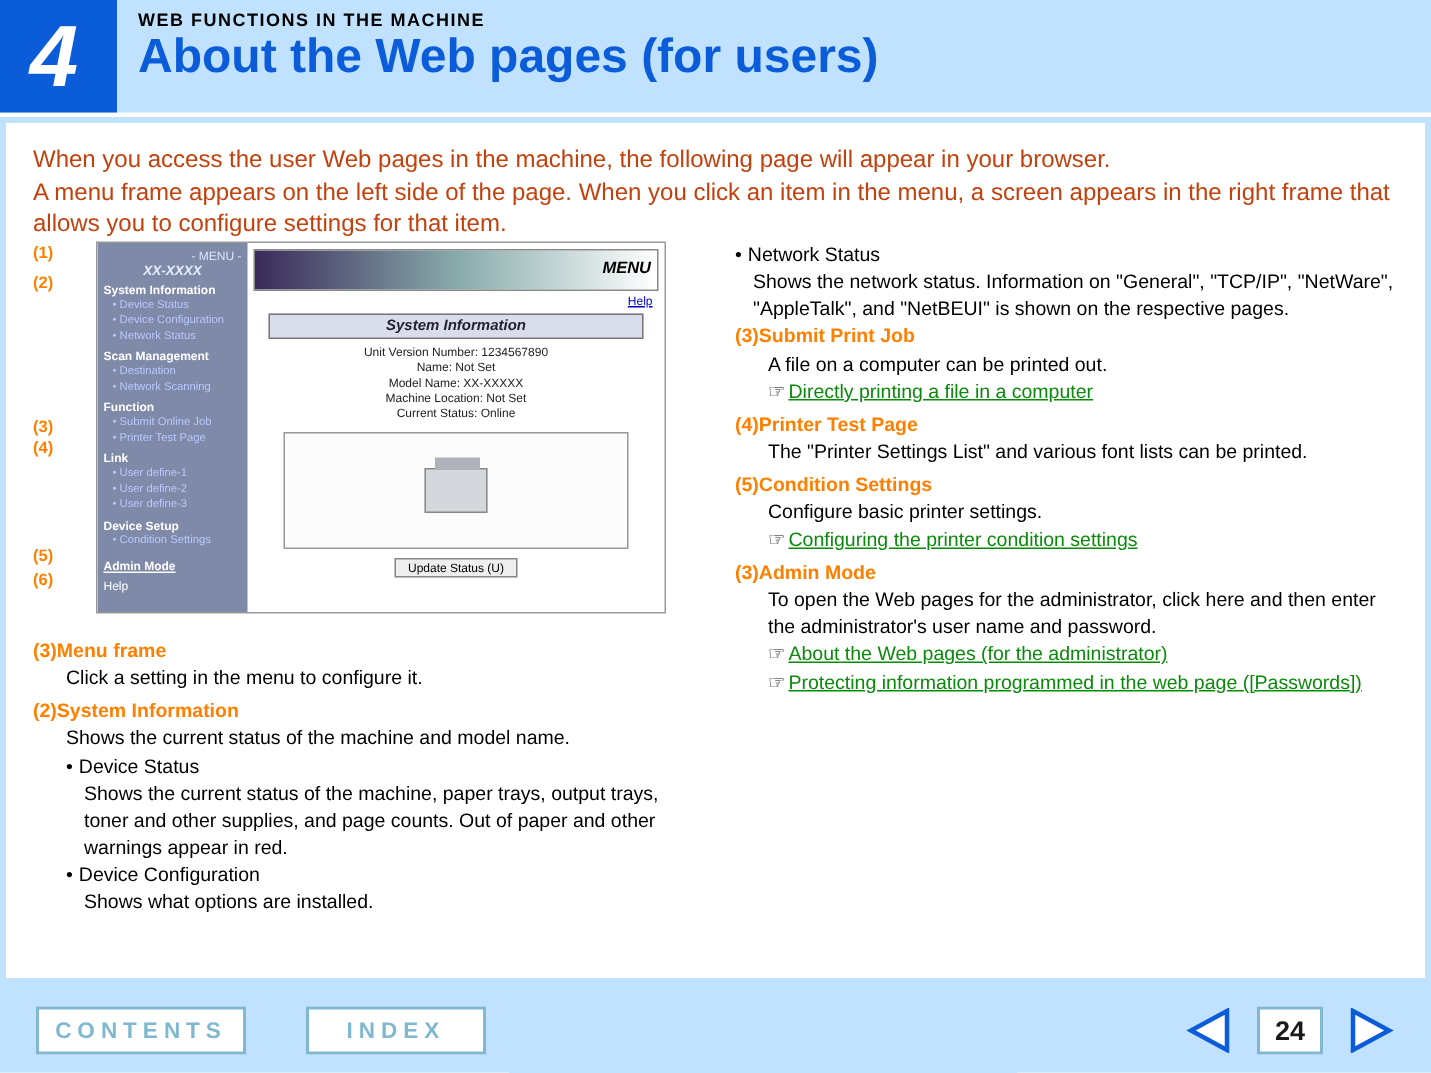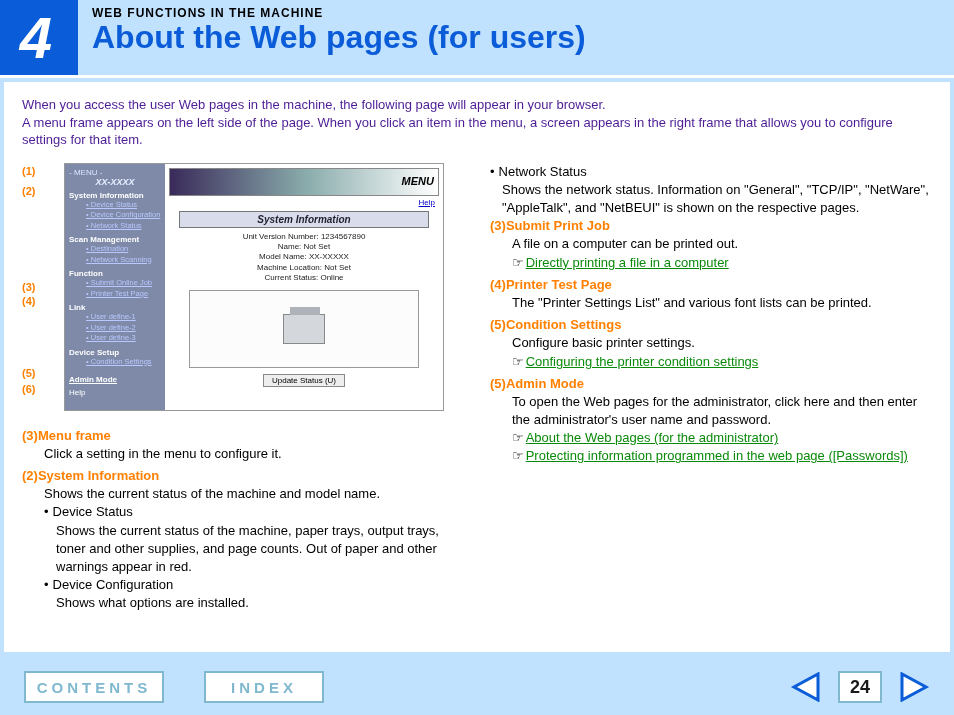--- a/index.html
+++ b/index.html
@@ -6,35 +6,35 @@
   html, body { margin: 0; padding: 0; font-family: Arial, Helvetica, sans-serif; }
   body { width: 954px; height: 715px; background: #c1e2ff; overflow: hidden; position: relative; }
 
   .header { display: flex; align-items: stretch; height: 78px; background: #c1e2ff; border-bottom: 3px solid #fff; }
   .chapter-num { width: 78px; background: #0b5cd8; color: #fff; font-size: 58px; font-weight: bold; font-style: italic; display: flex; align-items: center; justify-content: center; padding-right:6px; }
   .header-text { padding: 6px 10px 2px 14px; }
   .section-label { font-size: 12px; font-weight: bold; letter-spacing: 1px; color: #000; margin-bottom: 0px; }
   .page-title { font-size: 32px; font-weight: bold; color: #0b5cd8; line-height: 1.1; }
 
   .content { background: #fff; margin: 4px 4px 0 4px; padding: 14px 18px 8px 18px; height: 570px; position: relative; }
-  .intro { font-size: 13px; line-height: 1.35; color: #4c1d95; margin-bottom: 14px; }
+  .intro { font-size: 16px; line-height: 1.35; color: #c2410c; }
 
   .body-flex { display: flex; gap: 28px; }
   .col-left { flex: 0 0 440px; }
   .col-right { flex: 1; }
 
   .shot-wrap { position: relative; padding-left: 42px; margin-bottom: 16px; }
   .callout { position: absolute; left: 0; font-size: 11px; font-weight: bold; color: #ff8000; }
 
   .screenshot { width: 380px; height: 248px; border: 1px solid #999; display: flex; font-size: 9px; background:#fff; overflow:hidden; }
   .ss-menu { width: 100px; background: #7e8aa8; color: #cfd7ec; padding: 4px 4px; font-size: 8px; }
-  .ss-menu .menu-title { text-align: left; color:#dbe3ff; font-size:8px; }
+  .ss-menu .menu-title { text-align: right; color:#dbe3ff; font-size:8px; }
   .ss-menu .model { text-align:center; font-weight:bold; font-style:italic; color:#e6eeff; font-size:9px; margin-bottom:1px; }
   .ss-menu .group-h { color:#fff; font-weight:bold; font-size:8px; margin-top:4px; }
-  .ss-menu .mitem { color:#b9c8ff; text-decoration: underline; font-size:7.5px; padding-left:6px; line-height:1.4;margin-left:11px; }
+  .ss-menu .mitem { color:#b9c8ff; font-size:7.5px; padding-left:6px; line-height:1.4; }
   .ss-menu .admin { color:#fff; font-weight:bold; font-size:8px; text-decoration: underline; margin-top:8px; }
   .ss-menu .help { color:#fff; font-size:8px; margin-top:4px; }
   .ss-main { flex:1; padding:4px; }
   .ss-banner { height:28px; background: linear-gradient(90deg,#3a2a5a,#8aa,#fff); position:relative; border:1px solid #888; }
   .ss-banner .brand { position:absolute; right:4px; top:6px; font-weight:bold; font-style:italic; font-size:11px; color:#000; }
   .ss-help { text-align:right; color:#00c; text-decoration:underline; font-size:8px; padding:2px 4px; }
   .ss-panel-title { background:#d9dceb; border:1px solid #777; text-align:center; font-weight:bold; font-style:italic; color:#223; padding:2px; margin:2px 10px 4px; font-size:10px; }
   .ss-info { font-size:8px; line-height:1.3; text-align:center; color:#222; margin-bottom:6px; }
   .ss-box { height:78px; border:1px solid #999; margin:0 20px 6px; position:relative; background:#fcfcfc; }
   .ss-printer { position:absolute; left:50%; top:50%; transform:translate(-50%,-50%); width:42px; height:30px; background:#d4d8dc; border:1px solid #888; }
@@ -161,21 +161,21 @@
           <div class="desc-item">
             <div class="ditem-head">(4)Printer Test Page</div>
             <div class="ditem-body">The "Printer Settings List" and various font lists can be printed.</div>
           </div>
           <div class="desc-item">
             <div class="ditem-head">(5)Condition Settings</div>
             <div class="ditem-body">Configure basic printer settings.</div>
             <div class="ditem-body"><span class="pointer">☞</span><a class="link-green">Configuring the printer condition settings</a></div>
           </div>
           <div class="desc-item">
-            <div class="ditem-head">(5)Admin Mode</div>
+            <div class="ditem-head">(3)Admin Mode</div>
             <div class="ditem-body">To open the Web pages for the administrator, click here and then enter the administrator's user name and password.</div>
             <div class="ditem-body"><span class="pointer">☞</span><a class="link-green">About the Web pages (for the administrator)</a></div>
             <div class="ditem-body"><span class="pointer">☞</span><a class="link-green">Protecting information programmed in the web page ([Passwords])</a></div>
           </div>
         </div>
     </div>
   </div>
 </div>
 
 <div class="footer">

